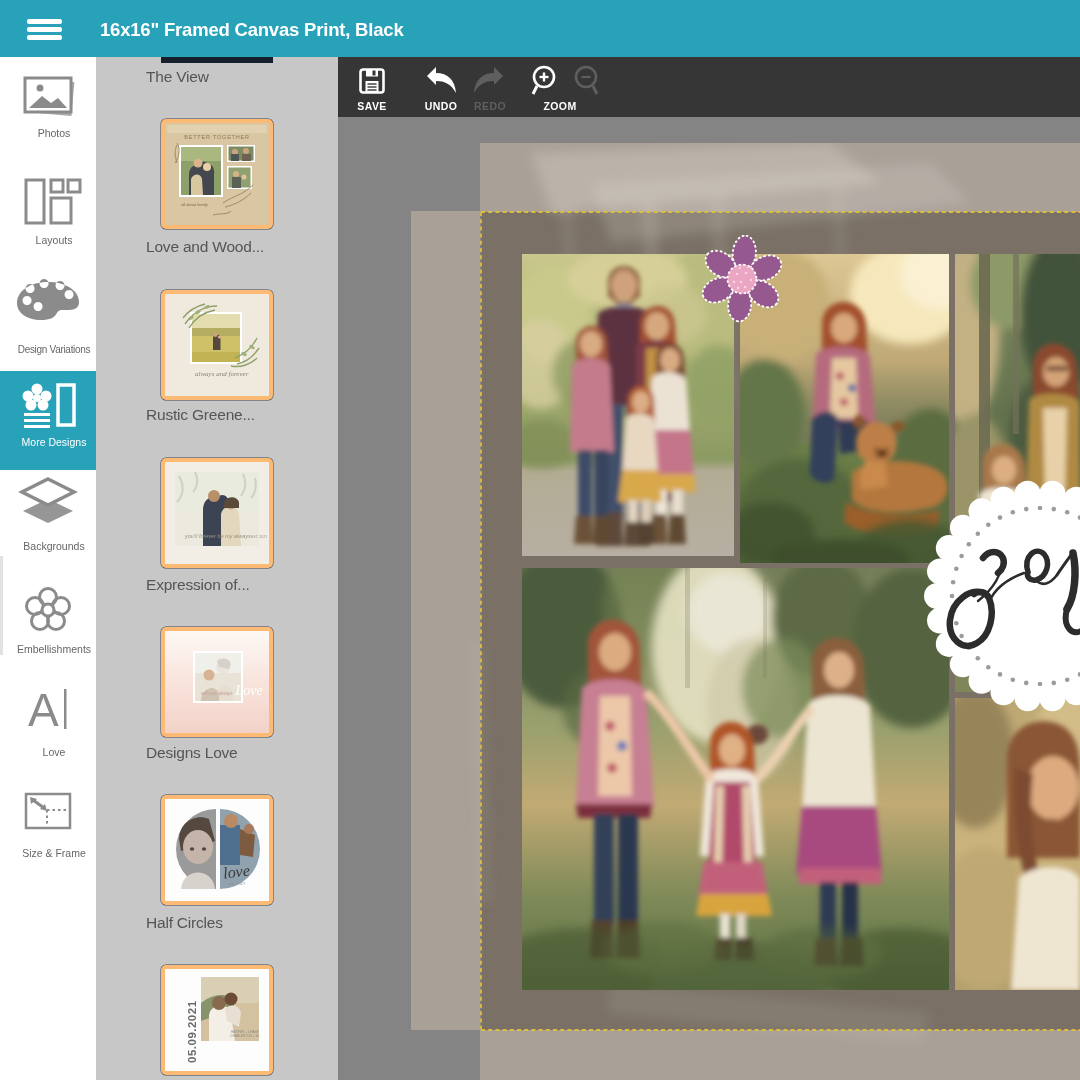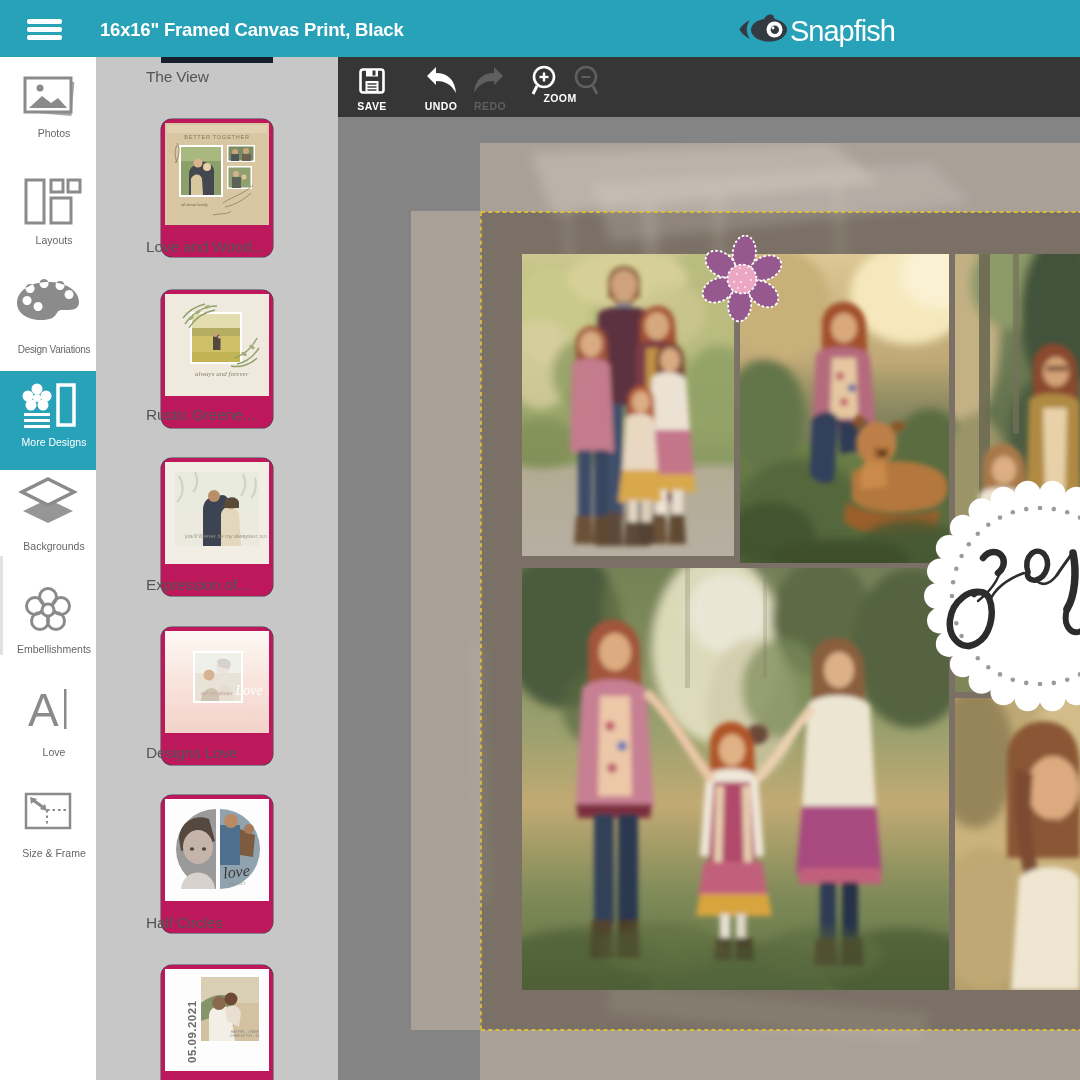--- a/index.html
+++ b/index.html
@@ -8,21 +8,21 @@
   #topbar { position:absolute; left:0; top:0; width:1080px; height:57px; background:#27a2b8; z-index:30; }
   .hbar { position:absolute; left:27px; width:35px; height:4.5px; background:#fff; border-radius:2px; }
   #title { position:absolute; left:100px; top:19px; color:#fff; font-size:18.5px; font-weight:700; letter-spacing:-0.2px; }
   #logo { position:absolute; left:737px; top:8px; }
   #sidebar { position:absolute; left:0; top:57px; width:96px; height:1023px; background:#fff; z-index:20; }
   .navitem { position:absolute; left:0; width:96px; text-align:center; }
   .navlab { position:absolute; width:108px; text-align:center; font-size:10.5px; color:#666; left:0; }
   .navlab.sm { font-size:10px; letter-spacing:-0.3px; }
   #seltile { position:absolute; left:0; top:314px; width:96px; height:99px; background:#27a2b8; }
   #panel { position:absolute; left:96px; top:57px; width:242px; height:1023px; background:#c7c7c7; z-index:10; }
-  .thumb { position:absolute; left:65px; width:112px; height:138px; background:#be185d; border-radius:11px;
+  .thumb { position:absolute; left:65px; width:112px; height:110px; background:#fdba74; border-radius:5px;
            box-shadow: 0 0 0 0.5px #3a4350; }
   .thumbin { position:absolute; left:4px; top:4px; right:4px; bottom:4px; overflow:hidden; }
   .plab { position:absolute; left:50px; color:#555; font-size:15.5px; letter-spacing:-0.2px; }
   #main { position:absolute; left:338px; top:57px; width:742px; height:1023px; background:#848484; }
   #toolbar { position:absolute; left:0; top:0; width:742px; height:60px; background:#363636; }
   .tlab { position:absolute; color:#fff; font-size:10.5px; font-weight:700; letter-spacing:.4px; }
   .tlab.dis { color:#5f5f5f; }
   
   #designwrap { position:absolute; left:0; top:60px; width:742px; height:963px; overflow:hidden; }
   .texture { background-image: repeating-linear-gradient(45deg, rgba(255,255,255,.05) 0 1px, rgba(0,0,0,0) 1px 3px); }
@@ -32,33 +32,20 @@
   #design { position:absolute; left:143px; top:95px; width:599px; height:818px; background:#7a7065; }
   .photo { position:absolute; overflow:hidden; }
 </style>
 </head>
 <body>
 <div id="topbar">
   <div class="hbar" style="top:19px"></div>
   <div class="hbar" style="top:27px"></div>
   <div class="hbar" style="top:35px"></div>
   <div id="title">16x16" Framed Canvas Print, Black</div>
-  <div id="logo">
-    <svg width="175" height="42" viewBox="0 0 175 42">
-      <g fill="#343a41">
-        <path d="M13 12 C7 15 3.5 19 2.5 21.5 C3.5 24 7 28 13 31 C10.5 27.5 9.8 24.5 9.8 21.5 C9.8 18.5 10.5 15.5 13 12 Z"></path>
-        <ellipse cx="32" cy="22" rx="18" ry="11.5"></ellipse>
-        <path d="M27 12 C28 7 33 5.5 36 7 L38 12 Z"></path>
-      </g>
-      <circle cx="37.5" cy="21.5" r="8" fill="#fff"></circle>
-      <circle cx="37.8" cy="21.8" r="4.2" fill="#343a41"></circle>
-      <circle cx="36" cy="20" r="1.4" fill="#fff"></circle>
-      <text x="53" y="33" font-family="Liberation Sans" font-size="29" fill="#fff" font-weight="400" letter-spacing="-1">Snapfish</text>
-    </svg>
-  </div>
 </div>
 
 <div id="sidebar">
   <div style="position:absolute;left:0;top:499px;width:3px;height:99px;background:#e2e2e2"></div>
   <div id="seltile"></div>
 
   <svg class="navitem" style="top:15px" width="96" height="50" viewBox="0 0 96 50">
     <g fill="none" stroke="#8b8b8b" stroke-width="3">
       <rect x="27" y="8" width="46" height="34" fill="#a9a9a9" stroke="none" transform="rotate(5 50 25)"></rect>
       <rect x="25" y="6" width="46" height="34" fill="#fff" stroke="#8b8b8b"></rect>
@@ -333,21 +320,21 @@
       <g stroke="#fff" stroke-width="2.4">
           <line x1="9.5" y1="13" x2="18.5" y2="13"></line>
           <line x1="14" y1="8.5" x2="14" y2="17.5"></line>
         </g>
     </svg>
     <svg style="position:absolute;left:232px;top:7px" width="32" height="34" viewBox="0 0 32 34">
       <circle cx="16" cy="13" r="10" fill="none" stroke="#5f5f5f" stroke-width="2.6"></circle>
       <line x1="23" y1="22" x2="27" y2="30" stroke="#5f5f5f" stroke-width="3"></line>
       <line x1="11.5" y1="13" x2="20.5" y2="13" stroke="#5f5f5f" stroke-width="2"></line>
     </svg>
-    <div class="tlab" style="left:194px; top:35px; width:56px; text-align:center">ZOOM</div>
+    <div class="tlab" style="left:194px; top:43px; width:56px; text-align:center">ZOOM</div>
   </div>
   <div id="designwrap">
     <div id="wraptop" class="texture"></div>
     <div id="wrapleft" class="texture"></div>
     <div id="wrapbottom" class="texture"></div>
     <div id="design" class="texture"></div>
     <svg id="streaks" style="position:absolute;left:73px;top:26px" width="669" height="937" viewBox="0 0 669 937">
       <defs>
           <filter id="sb" x="-30%" y="-30%" width="160%" height="160%">
             <feGaussianBlur stdDeviation="6"></feGaussianBlur>

